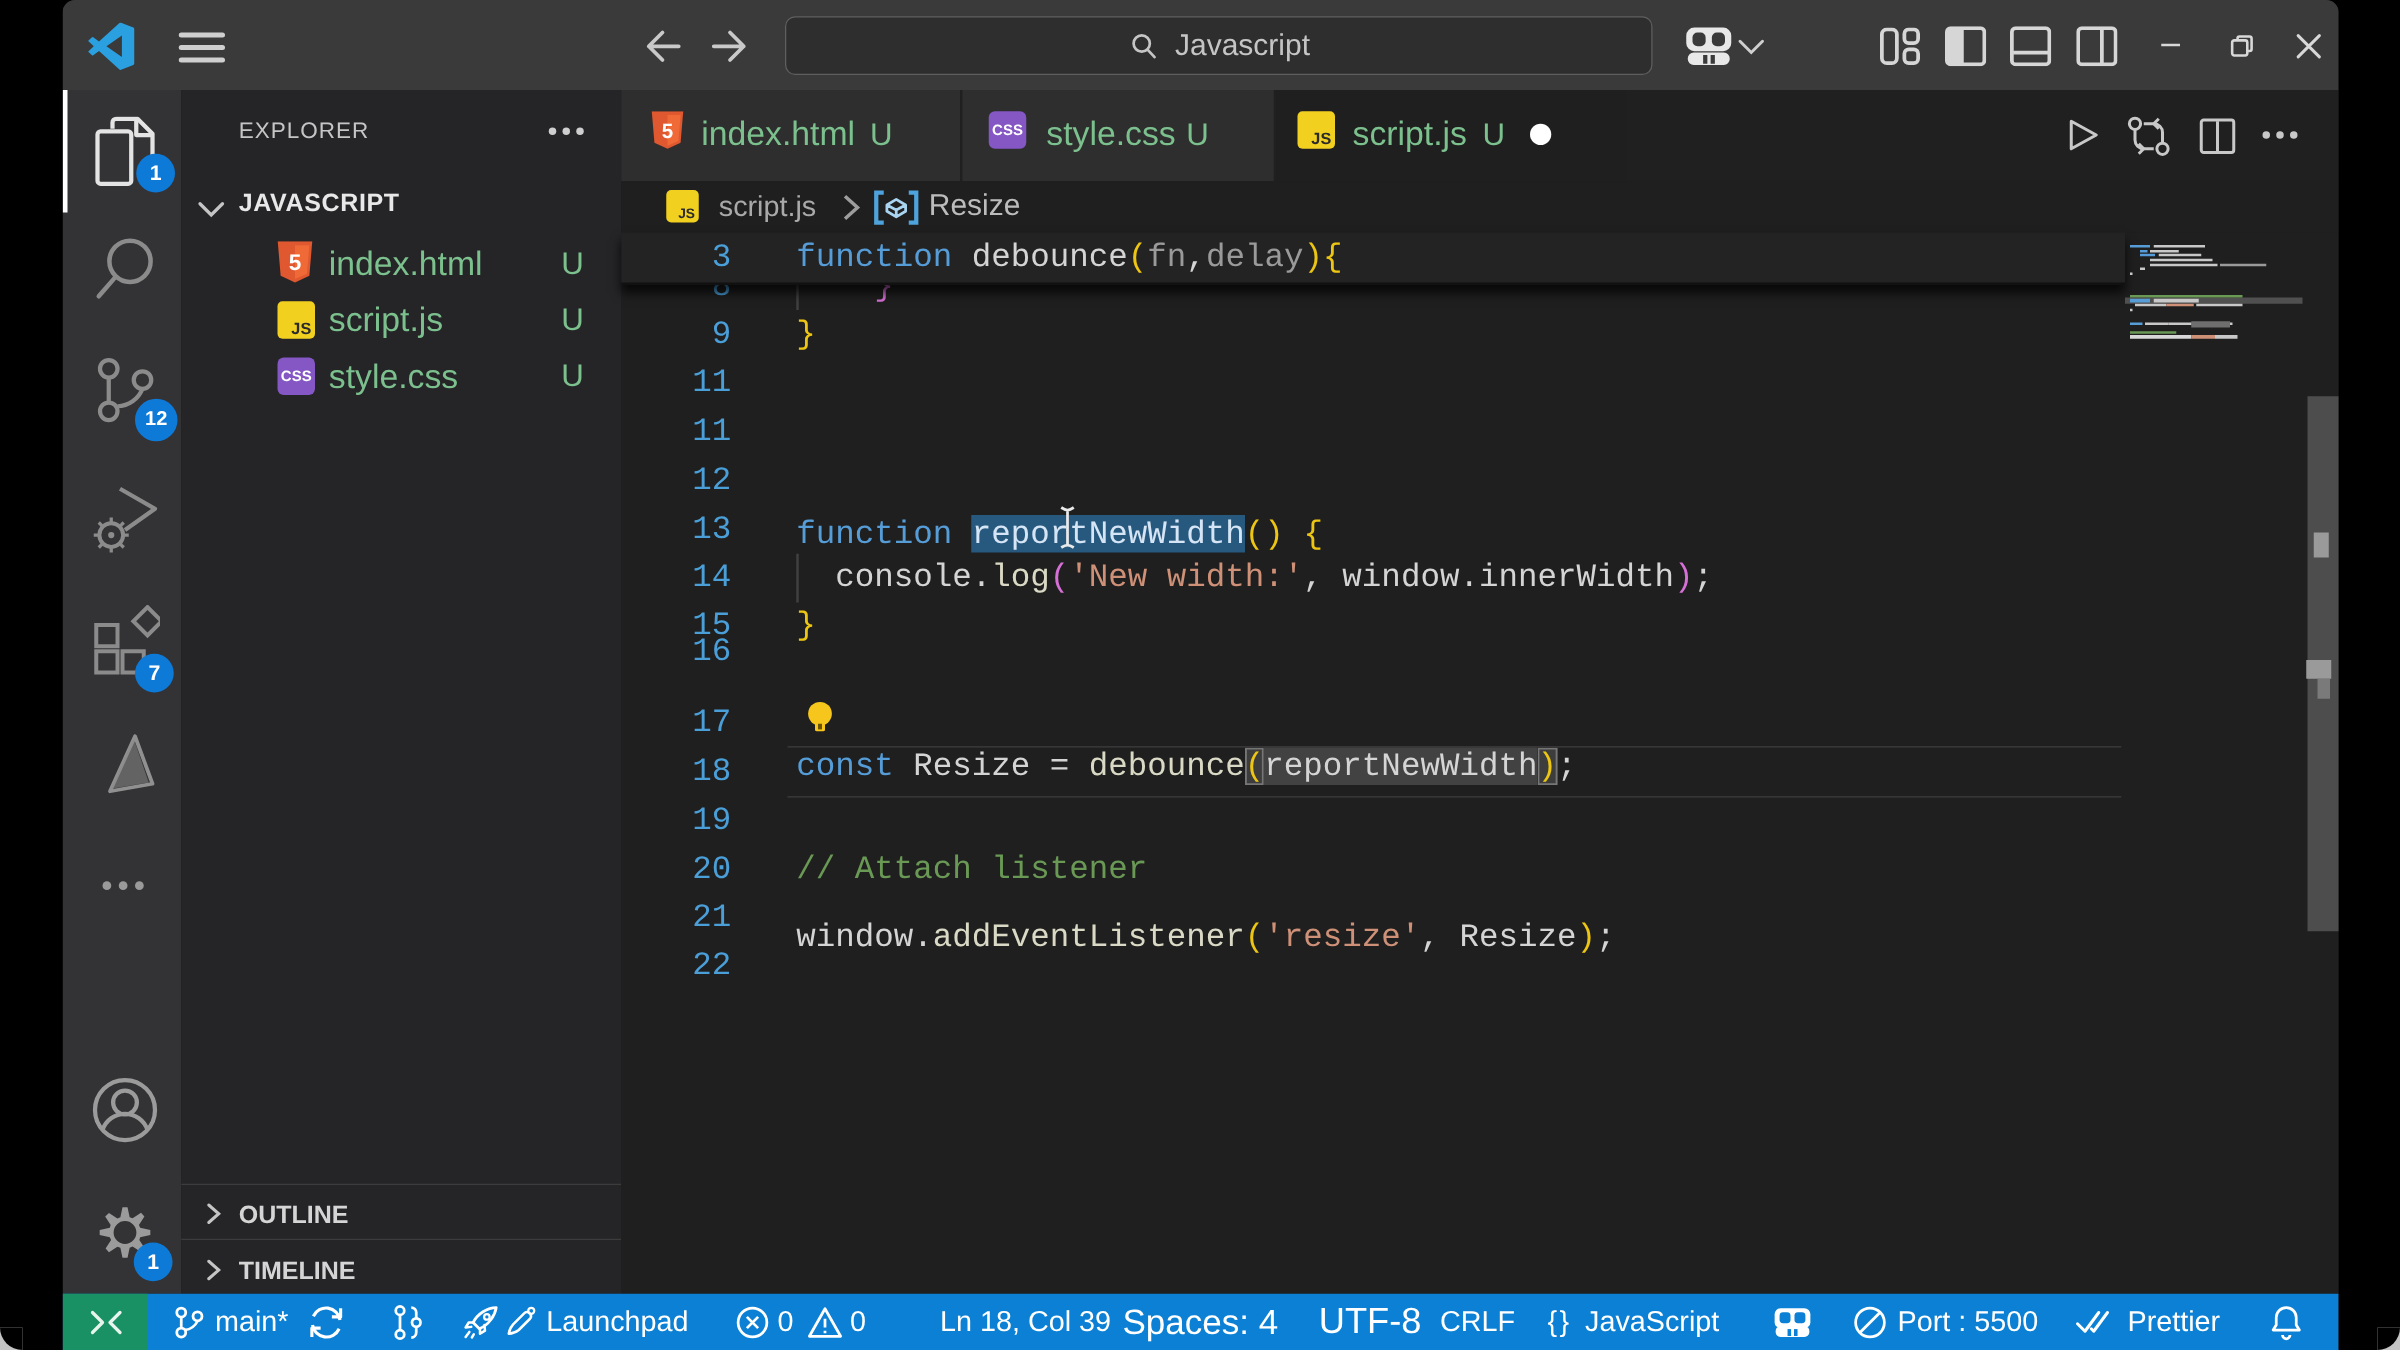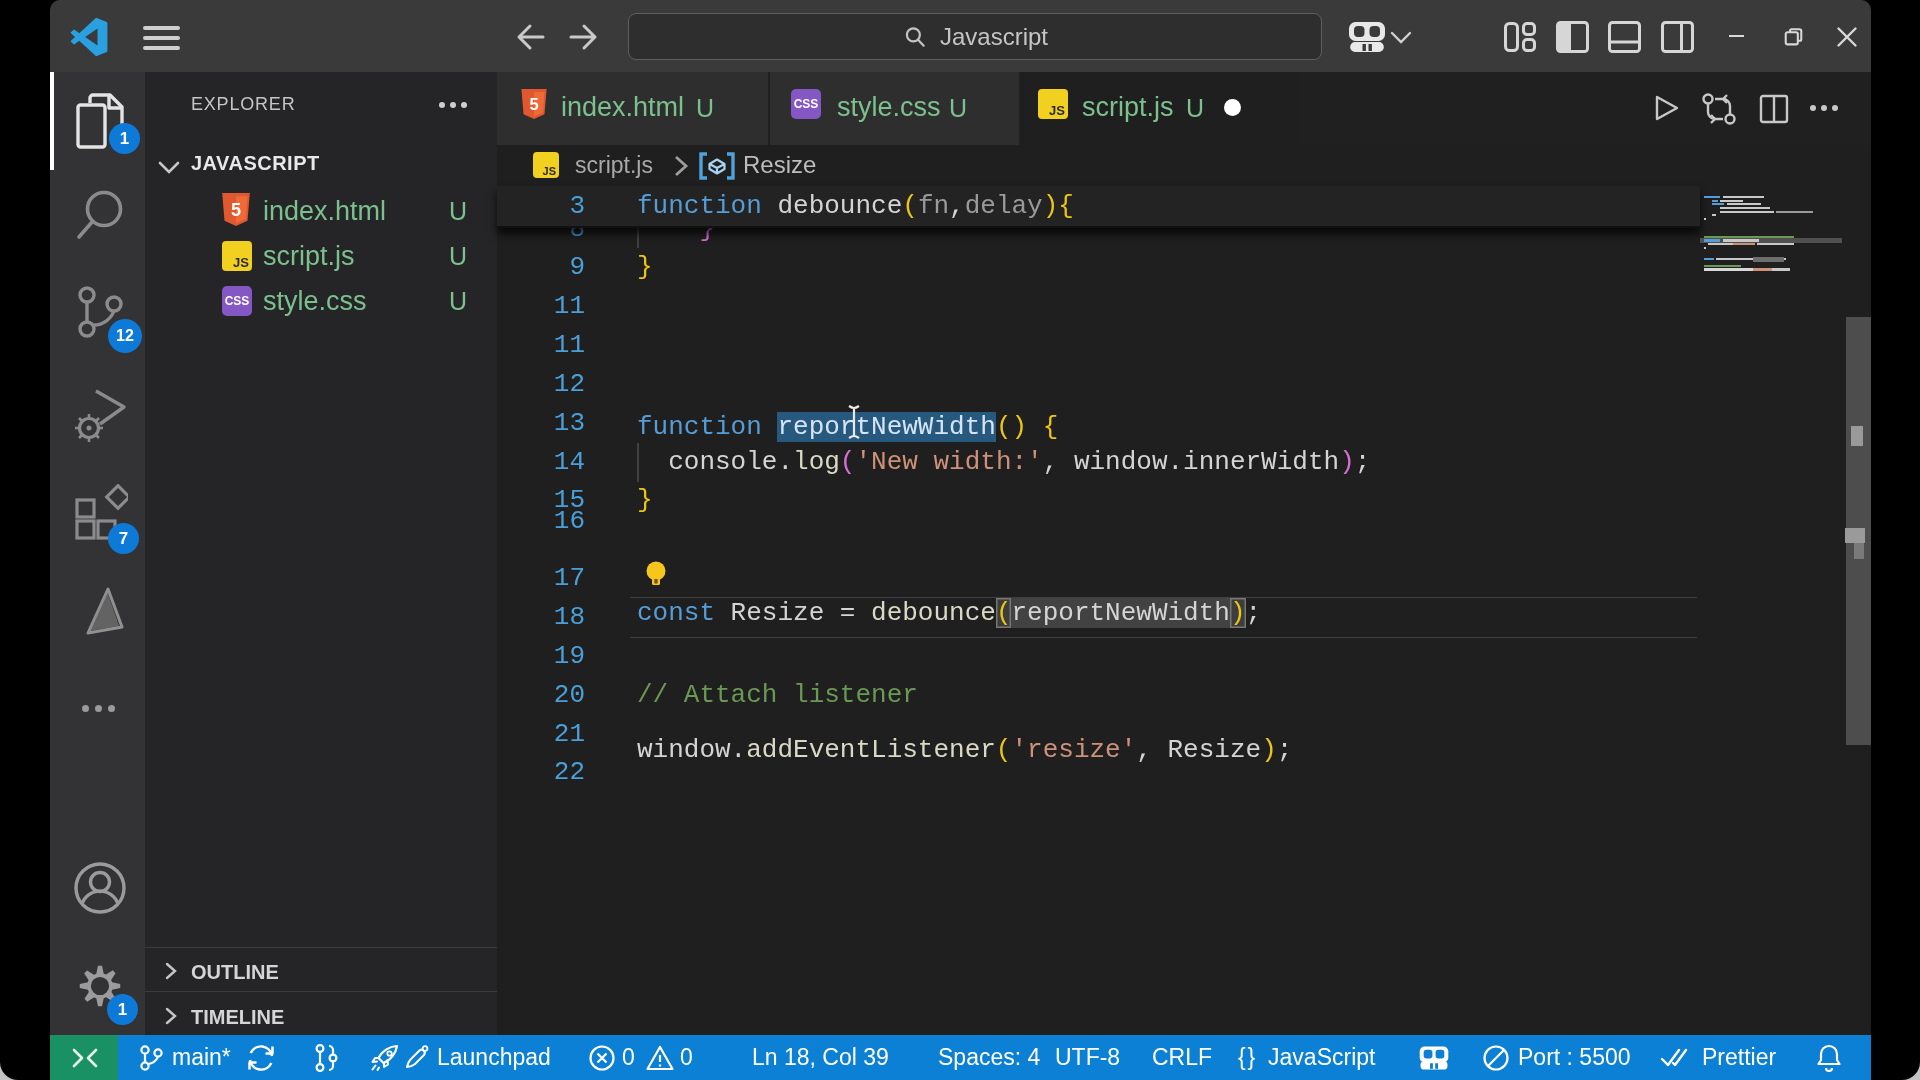--- a/index.html
+++ b/index.html
@@ -347,22 +347,22 @@
 <circle cx="14" cy="14" r="11.5" stroke="#fff" stroke-width="2.2" fill="none"></circle>
 <path d="M9.5 9.5 L18.5 18.5 M18.5 9.5 L9.5 18.5" stroke="#fff" stroke-width="2.2"></path>
       </svg>
 <div class="sb" style="left:572px;font-size:23px">0</div>
 <svg class="abs" style="left:595px;top:9px" width="30" height="28" viewBox="0 0 30 28">
 <path d="M15 3 L27.5 25 H2.5 Z" stroke="#fff" stroke-width="2.2" fill="none" stroke-linejoin="round"></path>
 <path d="M15 11 V18 M15 20.5 V22.5" stroke="#fff" stroke-width="2.2"></path>
       </svg>
 <div class="sb" style="left:630px;font-size:23px">0</div>
 <div class="sb" style="left:702px;font-size:23px">Ln 18, Col 39</div>
-<div class="sb" style="left:888px;font-size:23px">Spaces: 4</div>
-<div class="sb" style="left:1005px;font-size:23px">UTF-8</div>
+<div class="sb" style="left:848px;font-size:28px">Spaces: 4</div>
+<div class="sb" style="left:1005px;font-size:29px">UTF-8</div>
 <div class="sb" style="left:1102px;font-size:23px">CRLF</div>
 <div class="sb" style="left:1188px;font-size:23px">{ }&nbsp;&nbsp;JavaScript</div>
 <svg class="abs" style="left:1368px;top:10px" width="32" height="27" viewBox="0 0 40 34">
 <path fill="#fff" d="M8 2 h24 a6 6 0 0 1 6 6 v8 a6 6 0 0 1-6 6 h-24 a6 6 0 0 1-6-6 v-8 a6 6 0 0 1 6-6 Z"></path>
 <rect x="7" y="6" width="11" height="11" rx="3.5" fill="#0b80d4"></rect>
 <rect x="22" y="6" width="11" height="11" rx="3.5" fill="#0b80d4"></rect>
 <path fill="#fff" d="M8 20 h24 a5 5 0 0 1 5 5 v1 a5 5 0 0 1-5 5 h-24 a5 5 0 0 1-5-5 v-1 a5 5 0 0 1 5-5 Z"></path>
 <rect x="15" y="23" width="3.6" height="7" fill="#0b80d4"></rect>
         <rect x="21.5" y="23" width="3.6" height="7" fill="#0b80d4"></rect>
       </svg>

